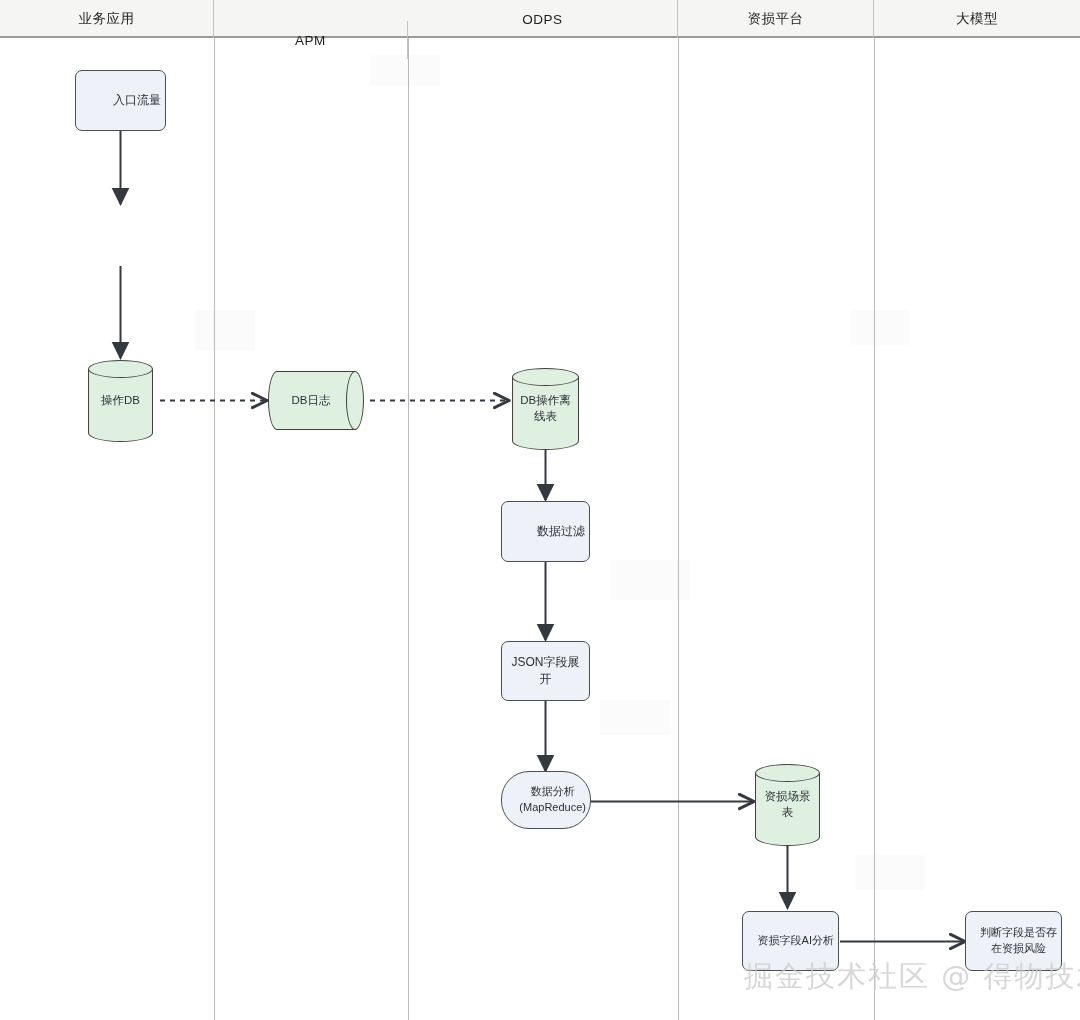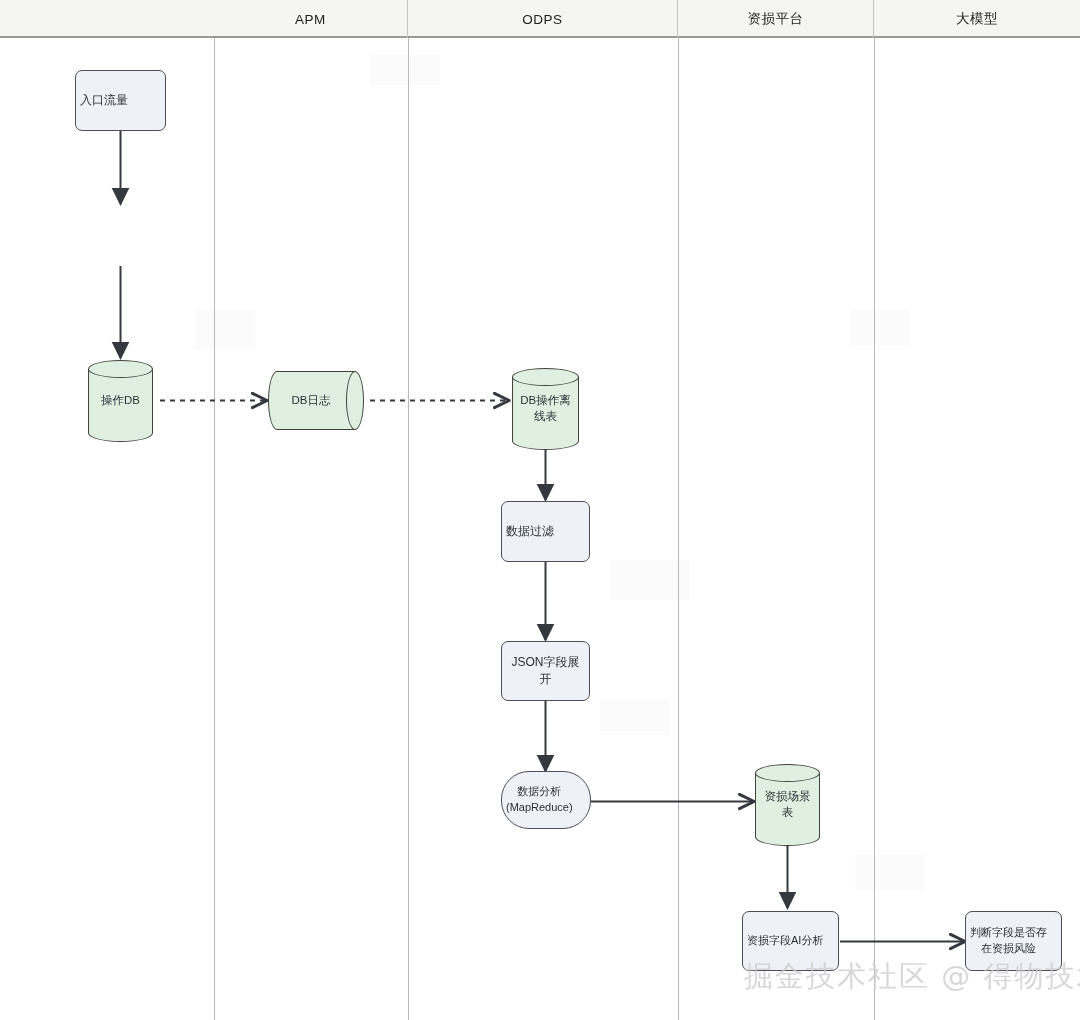--- a/index.html
+++ b/index.html
@@ -39,21 +39,21 @@
     position:absolute;left:0;top:0;width:1080px;height:1020px;
     pointer-events:none;
   }
 
   
   .node{
     position:absolute;
     background:#eef1f7;
     border:1.6px solid #4a4f57;
     border-radius:7px;
-    display:flex;align-items:center;justify-content:flex-start;
+    display:flex;align-items:center;justify-content:flex-end;
     text-align:center;
     font-size:12px;line-height:1.45;
     color:#2b2f36;
     box-sizing:border-box;
     padding:2px 4px;
     white-space:pre-line;
   }
 
   
   .cyl{
@@ -142,21 +142,24 @@
 
   <div class="ghost" style="left:370px;top:55px;width:70px;height:30px;"></div>
   <div class="ghost" style="left:195px;top:310px;width:60px;height:40px;"></div>
   <div class="ghost" style="left:610px;top:560px;width:80px;height:40px;"></div>
   <div class="ghost" style="left:850px;top:310px;width:60px;height:35px;"></div>
   <div class="ghost" style="left:600px;top:700px;width:70px;height:35px;"></div>
   <div class="ghost" style="left:855px;top:855px;width:70px;height:35px;"></div>
 
   <div class="lane-header-band"></div>
 
-  <div class="lane-header divider-right" style="left:214px;width:194px;">
+  <div class="lane-header divider-right" style="left:0px;width:214px;">
+    <span>业务应用</span>
+  </div>
+  <div class="lane-header divider-right" style="left:214px;width:194px;margin-top:21px;">
     <span>APM</span>
   </div>
   <div class="lane-header divider-right" style="left:408px;width:270px;">
     <span>ODPS</span>
   </div>
   <div class="lane-header divider-right" style="left:678px;width:196px;">
     <span>资损平台</span>
   </div>
   <div class="lane-header" style="left:874px;width:206px;">
     <span>大模型</span>

